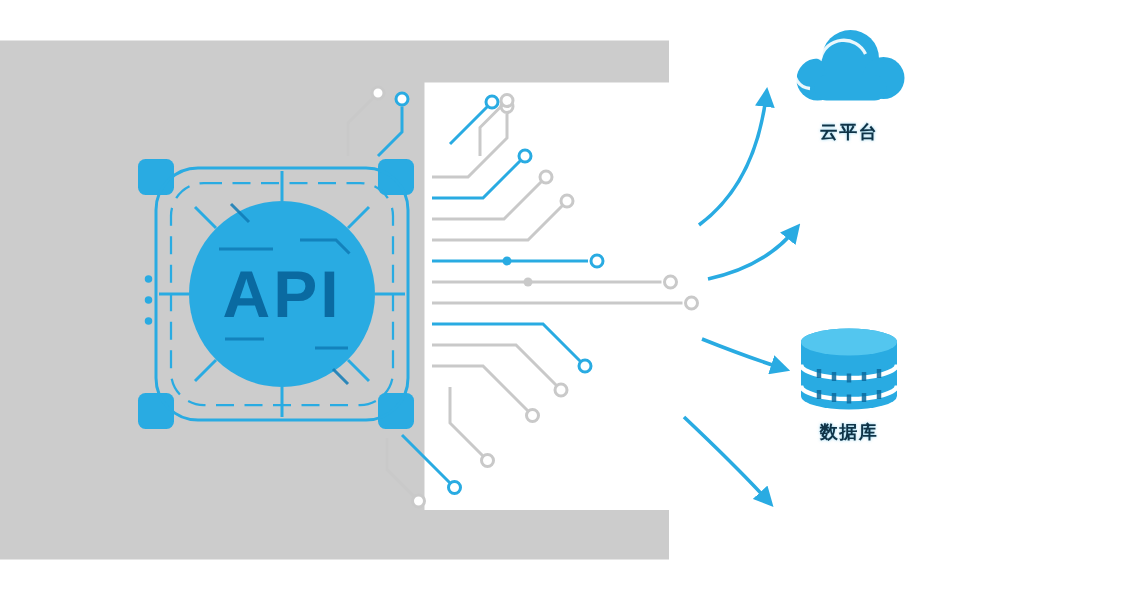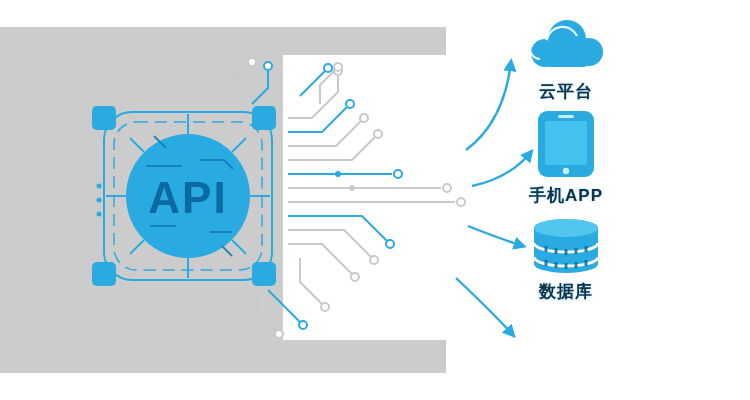--- a/index.html
+++ b/index.html
@@ -24,21 +24,21 @@
   .spoke { stroke:#29abe2; stroke-width:2; fill:none; }
   .api-text { font-family:"Liberation Sans",sans-serif; font-weight:bold; font-size:44px; fill:#0a6aa1; letter-spacing:2px; }
   .arrow { stroke:#29abe2; stroke-width:2.4; fill:none; marker-end:url(#ah); }
 
   
   .endpoint { position:absolute; left:503px; width:126px; display:flex; flex-direction:column; align-items:center; }
   .ep-cloud    { top:10px; }
   .ep-app      { top:110px; }
   .ep-database { top:218px;text-align:center; }
   .ep-software { top:302px; }
-  .ep-label { margin-top:6px; font-size:17px; font-weight:bold; color:#0f3347;
+  .ep-label { margin-top:6px; font-size:12px; font-weight:bold; color:#0f3347;
               letter-spacing:1px; text-shadow:0 0 2px rgba(41,171,226,.55); white-space:nowrap; }
 </style>
 </head>
 <body>
 
 <div class="stage">
 
   <div class="gray-panel"></div>
   <div class="white-backdrop"></div>
 
@@ -118,29 +118,20 @@
     <svg width="96" height="64" viewBox="0 0 96 64" xmlns="http://www.w3.org/2000/svg">
       <circle cx="27" cy="43" r="14" fill="#29abe2"></circle>
       <circle cx="49" cy="29" r="19" fill="#29abe2"></circle>
       <circle cx="71" cy="42" r="14" fill="#29abe2"></circle>
       <rect x="25" y="40" width="48" height="17" rx="8" fill="#29abe2"></rect>
       <path d="M22 49 a11 11 0 1 1 7 -20 a16 16 0 0 1 30 -3" stroke="#ffffff" stroke-width="2.2" fill="none" opacity="0.9"></path>
     </svg>
     <div class="ep-label">云平台</div>
   </div>
 
-  <div class="endpoint ep-app">
-    <svg width="60" height="68" viewBox="0 0 60 68" xmlns="http://www.w3.org/2000/svg">
-      <rect x="2" y="1" width="56" height="66" rx="9" fill="#29abe2"></rect>
-      <rect x="9" y="11" width="42" height="44" rx="2" fill="#45c2ee"></rect>
-      <rect x="22" y="5" width="16" height="3" rx="1.5" fill="#d9f3fd" opacity="0.9"></rect>
-      <circle cx="30" cy="61" r="3.2" fill="#d9f3fd" opacity="0.9"></circle>
-    </svg>
-    <div class="ep-label">手机APP</div>
-  </div>
 
   <div class="endpoint ep-database">
     <svg width="72" height="56" viewBox="0 0 72 56" xmlns="http://www.w3.org/2000/svg">
       <path d="M4 10 a32 9 0 0 1 64 0 v36 a32 9 0 0 1 -64 0 z" fill="#29abe2"></path>
       <ellipse cx="36" cy="10" rx="32" ry="9" fill="#53c6ef"></ellipse>
       <path d="M4 25 a32 9 0 0 0 64 0" stroke="#ffffff" stroke-width="3" fill="none"></path>
       <path d="M4 39 a32 9 0 0 0 64 0" stroke="#ffffff" stroke-width="3" fill="none"></path>
       <g stroke="#0b6a9e" stroke-width="3" opacity="0.85">
         <path d="M16 28 v6 M26 30 v6 M36 31 v6 M46 30 v6 M56 28 v6"></path>
         <path d="M16 42 v6 M26 44 v6 M36 45 v6 M46 44 v6 M56 42 v6"></path>

